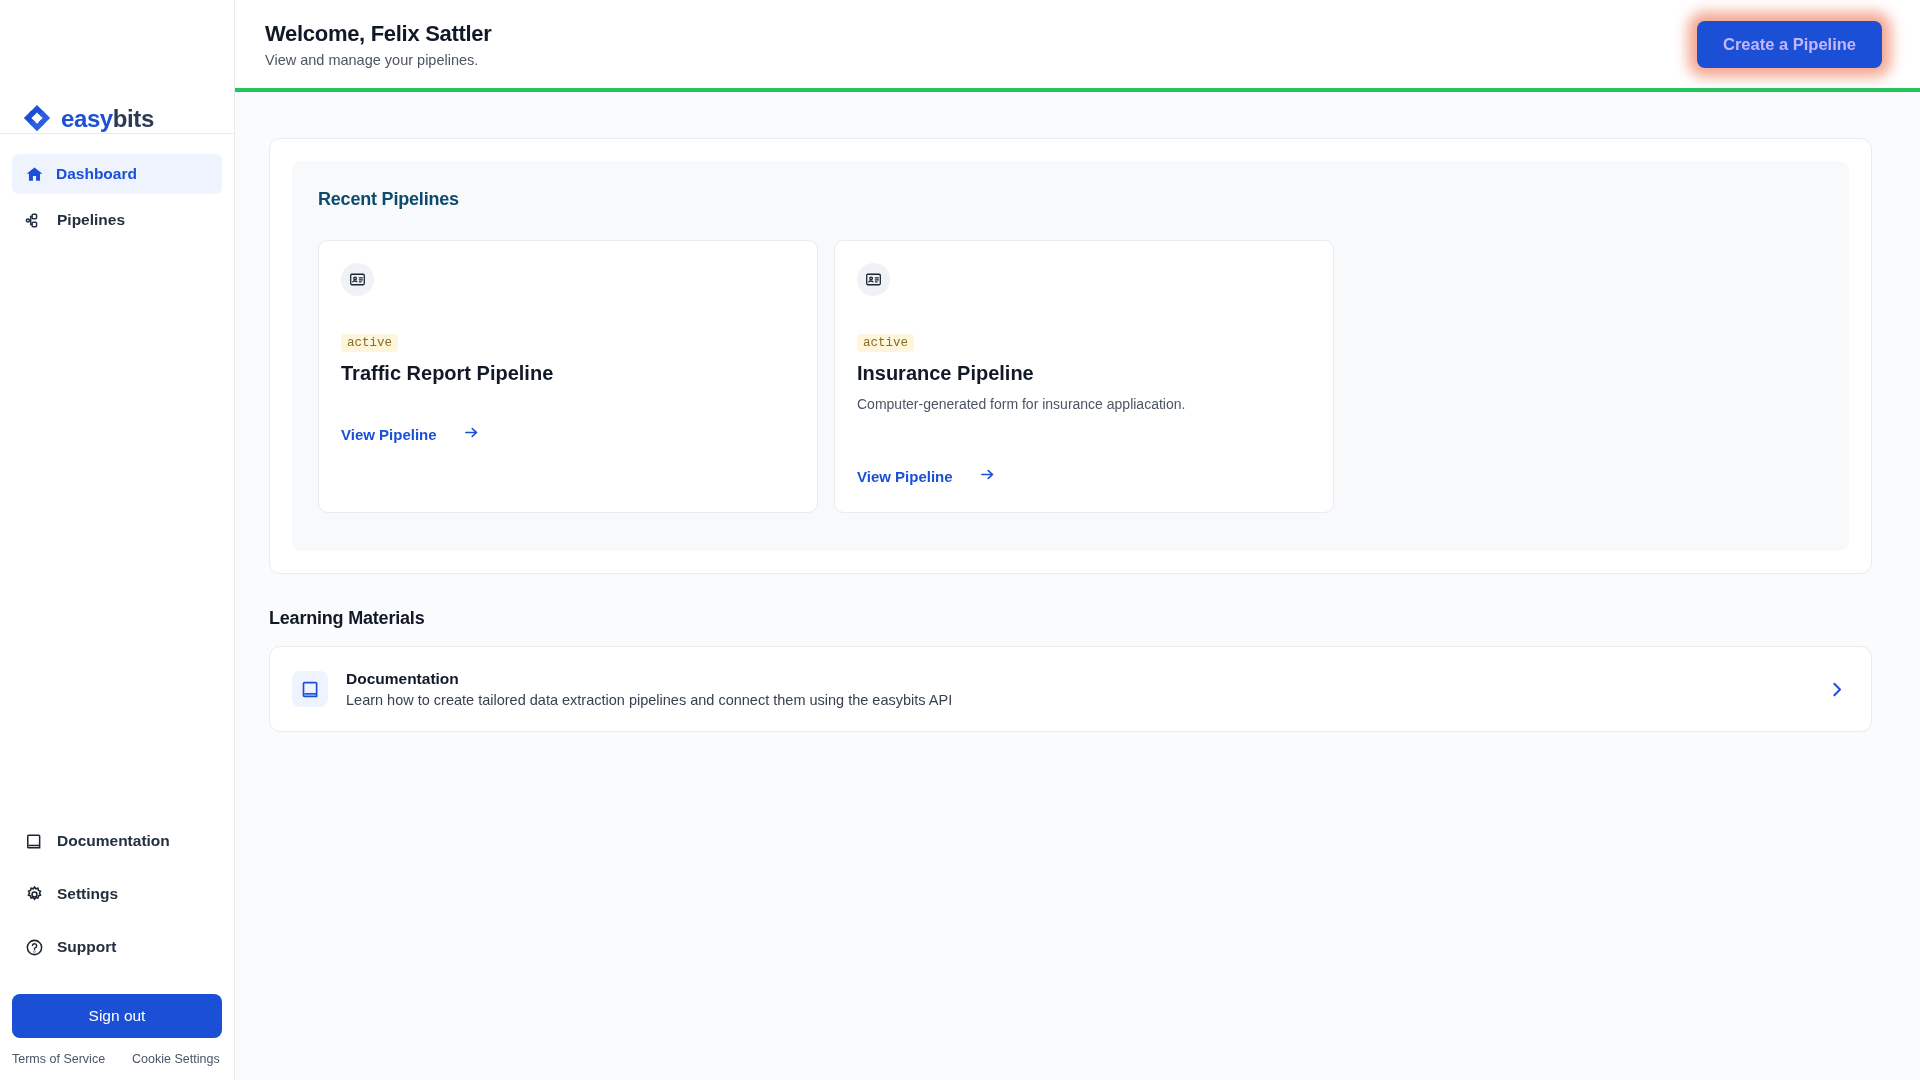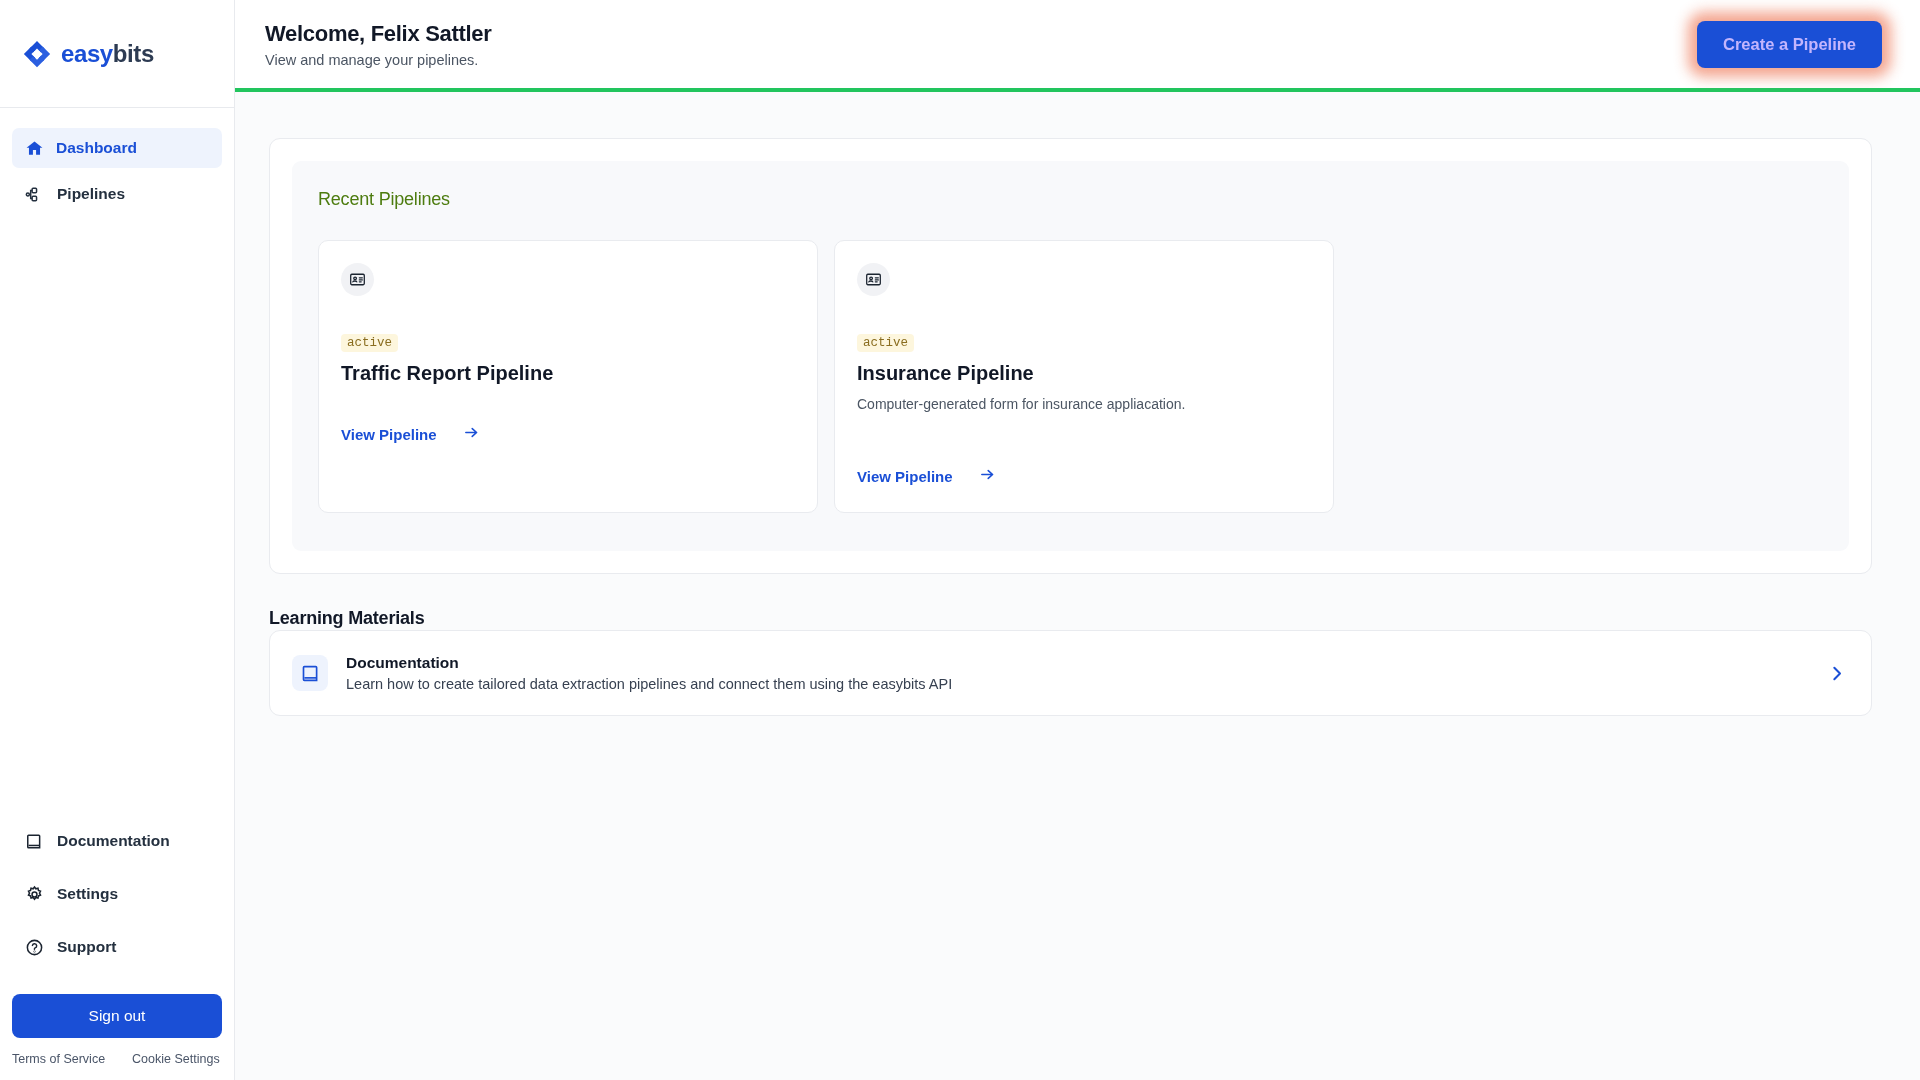--- a/index.html
+++ b/index.html
@@ -13,22 +13,22 @@
 
   
   .sidebar {
     width: 235px; height: 1080px; flex: 0 0 235px;
     background: #ffffff;
     border-right: 1px solid #e8eaee;
     display: flex; flex-direction: column;
     position: relative;
   }
   .logo-area {
-    height: 108px; display: flex; align-items: center;
-    padding-left: 22px; border-bottom: 1px solid #e8eaee;
+    height: 108px; display: flex; align-items: flex-end;
+    padding-left: 22px; border-bottom: 1px solid #e8eaee; margin-top: 26px;
   }
   .logo-mark { width: 30px; height: 30px; flex: 0 0 30px; }
   .logo-text {
     font-size: 24px; font-weight: 700; letter-spacing: -0.4px;
     margin-left: 9px; color: #1a4fd6;
   }
   .logo-text .lt-light { color: #2d3b52; font-weight: 600; }
 
   .nav { padding: 20px 12px 0 12px; }
   .nav-item {
@@ -82,21 +82,21 @@
     padding: 14px 26px; cursor: pointer;
   }
 
   .content { padding: 46px 48px 0 34px; }
 
   .outer-card {
     background: #ffffff; border: 1px solid #e9ebef; border-radius: 11px;
     padding: 22px; margin-bottom: 34px;
   }
   .inner-panel { background: #f8f9fb; border-radius: 9px; padding: 28px 26px 38px 26px; }
-  .panel-title { font-size: 18px; font-weight: 400; color: #4d7c0f;
+  .panel-title { font-size: 18px; font-weight: 700; color: #0c4a6e;
                  letter-spacing: -0.2px; margin-bottom: 30px; }
 
   .cards { display: flex; gap: 16px; }
   .pcard {
     width: 500px; background: #ffffff; border: 1px solid #e9ebef;
     border-radius: 10px; padding: 22px 22px 26px 22px;
   }
   .pcard-ic {
     width: 33px; height: 33px; border-radius: 50%;
     background: #f1f2f5; display: flex; align-items: center;
@@ -111,21 +111,21 @@
                  margin-bottom: 9px; }
   .pcard-desc { font-size: 14px; color: #4b5563; line-height: 1.5;
                 max-width: 455px; min-height: 42px; }
   .view-link {
     display: inline-flex; align-items: center; gap: 26px;
     margin-top: 30px; color: #1a4fd6; font-size: 15px; font-weight: 700;
     cursor: pointer;
   }
 
   .section-title { font-size: 18px; font-weight: 700; color: #111827;
-                   letter-spacing: -0.2px; margin-bottom: 1px; }
+                   letter-spacing: -0.2px; margin-bottom: 17px; }
   .doc-row {
     background: #ffffff; border: 1px solid #e9ebef; border-radius: 11px;
     height: 86px; display: flex; align-items: center;
     padding: 0 24px 0 22px; cursor: pointer;
   }
   .doc-ic {
     width: 36px; height: 36px; flex: 0 0 36px; border-radius: 8px;
     background: #eef3fd; display: flex; align-items: center;
     justify-content: center; margin-right: 18px;
   }

